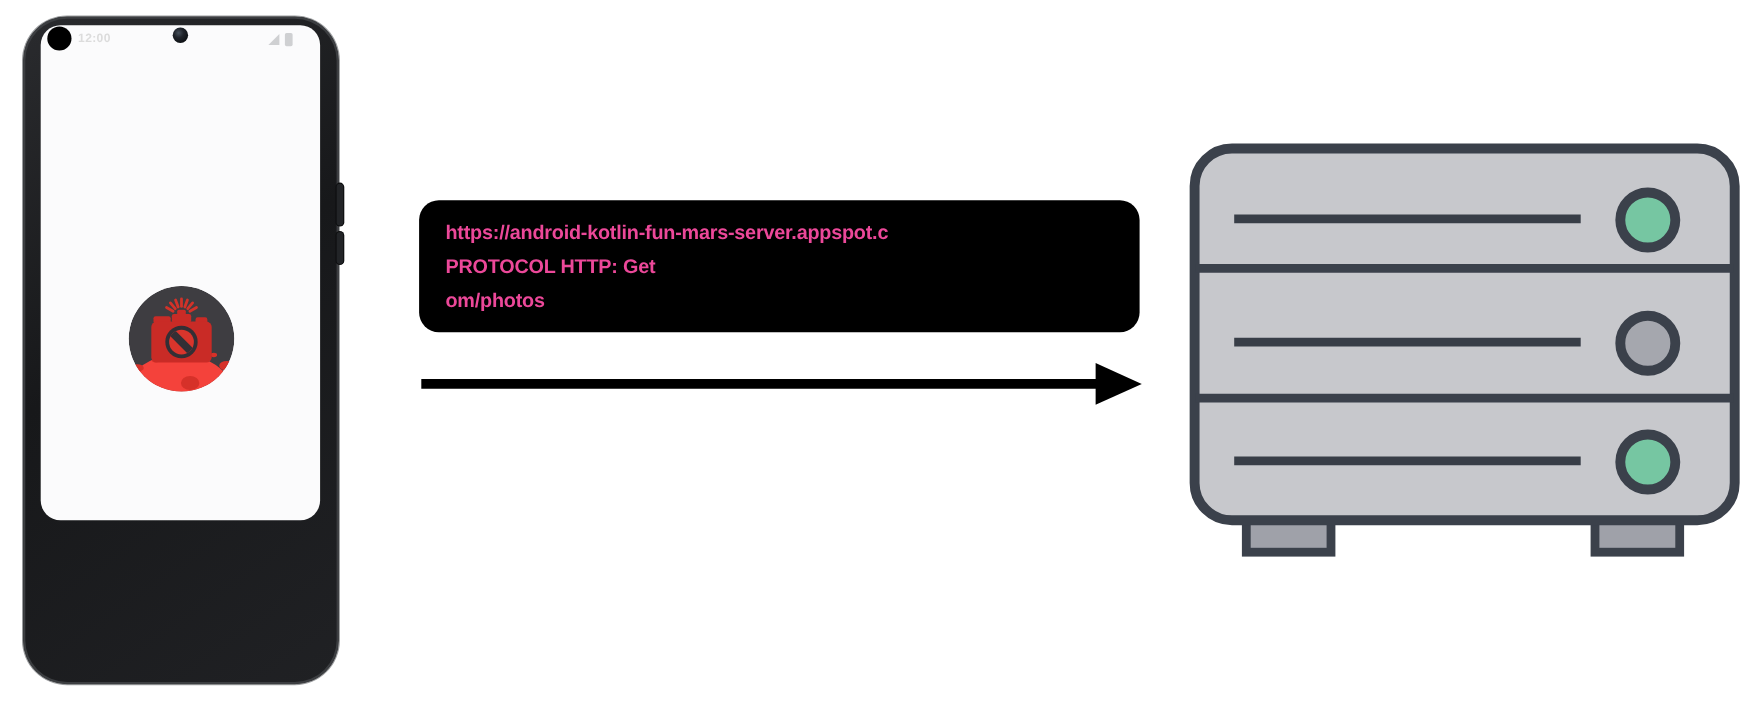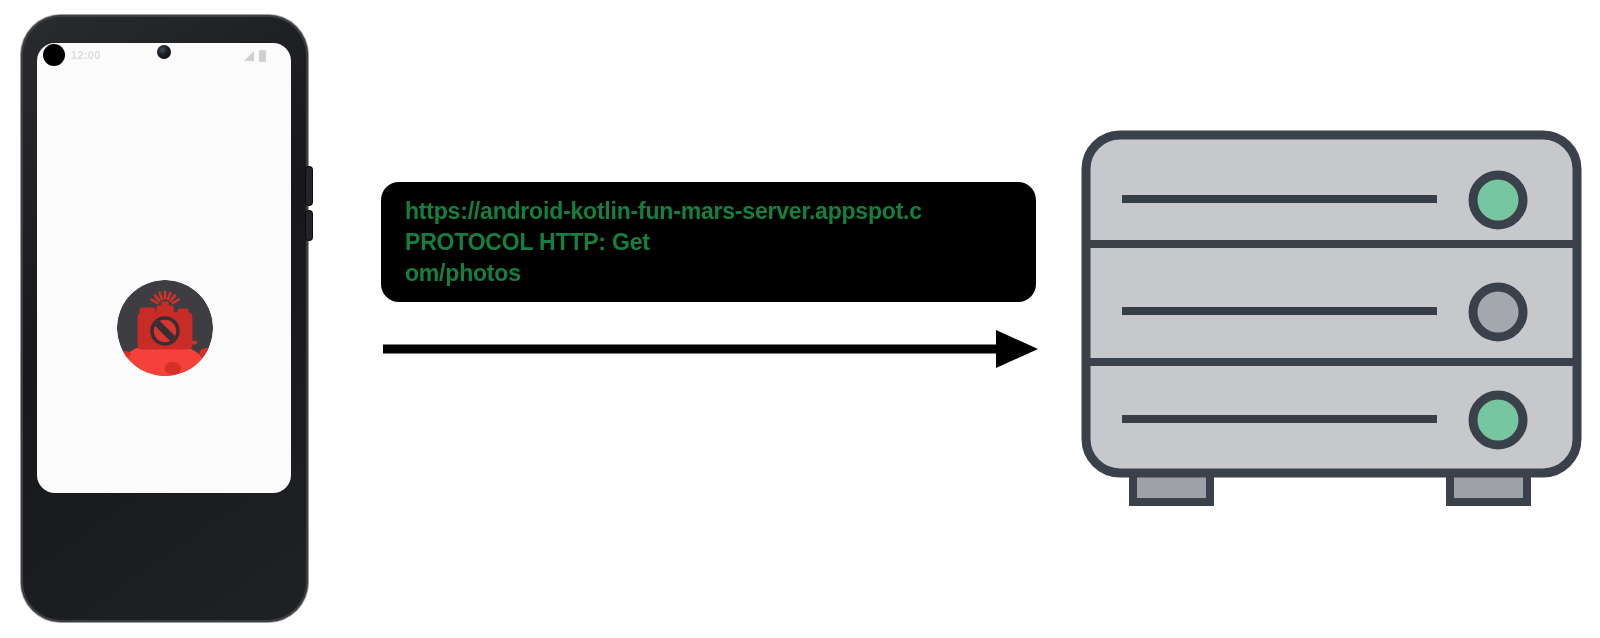--- a/index.html
+++ b/index.html
@@ -6,34 +6,34 @@
   .canvas{position:relative;width:1600px;height:638px;background:#ffffff;overflow:hidden;}
 
   
   .phone{position:absolute;left:21px;top:15px;width:287px;height:607px;
          background:linear-gradient(145deg,#2a2b2e 0%,#17181a 45%,#202124 100%);
          border-radius:40px;box-shadow:inset 0 0 0 2px #3c3e41, 0 0 0 1px #9a9c9e;}
   .side-btn{position:absolute;right:-4px;width:6px;background:#222427;border-radius:3px;
             box-shadow:0 0 0 1px #0c0d0e;}
   .side-btn.power{top:152px;height:38px;}
   .side-btn.vol{top:196px;height:29px;}
-  .screen{position:absolute;left:16px;top:28px;width:254px;height:450px;
+  .screen{position:absolute;left:16px;top:8px;width:254px;height:450px;
           background:#fbfbfc;border-radius:18px;overflow:hidden;}
   .status-dot{position:absolute;left:6px;top:1px;width:22px;height:22px;border-radius:50%;background:#000;}
   .status-time{position:absolute;left:34px;top:6px;font-size:11px;font-weight:bold;color:#dcdcdc;letter-spacing:.3px;}
   .punch{position:absolute;left:120px;top:2px;width:14px;height:14px;border-radius:50%;
          background:radial-gradient(circle at 38% 35%,#46505c 0%,#20242b 35%,#0d1014 75%);}
   .sticons{position:absolute;left:206px;top:6px;}
   .appicon{position:absolute;left:79px;top:236px;}
   .navpill{position:absolute;left:93px;top:566px;width:70px;height:4px;border-radius:2px;background:#e4e4e6;}
 
   
   .reqbox{position:absolute;left:381px;top:182px;width:655px;height:120px;background:#000000;
           border-radius:18px;box-sizing:border-box;padding:14px 0 0 24px;}
-  .req-line{color:#15803d;font-weight:bold;font-size:23px;line-height:31px;letter-spacing:-0.2px;white-space:nowrap;}
+  .req-line{color:#ec4899;font-weight:bold;font-size:18px;line-height:31px;letter-spacing:-0.2px;white-space:nowrap;}
 
   
   .arrow{position:absolute;left:370px;top:320px;}
   .server{position:absolute;left:1060px;top:110px;}
 </style>
 </head>
 <body>
 
 <div class="canvas">
 

